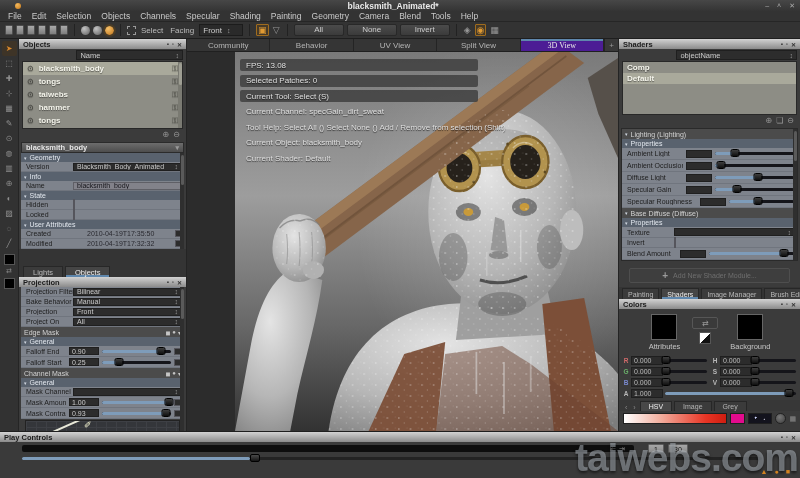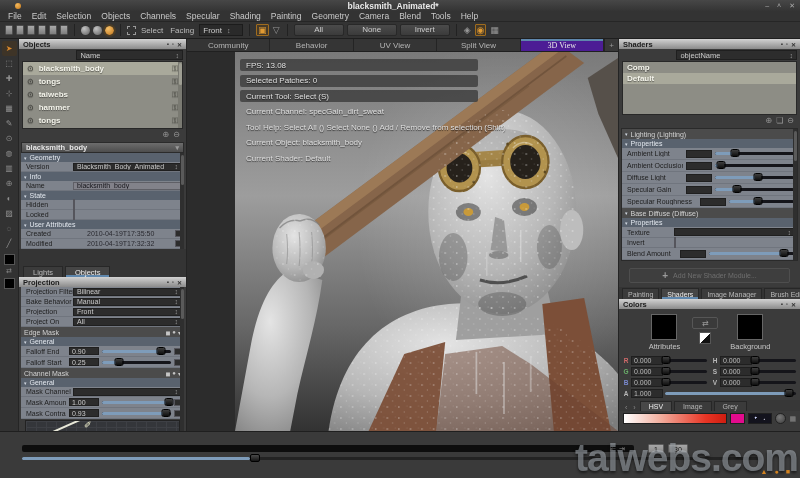--- a/index.html
+++ b/index.html
@@ -774,20 +774,28 @@
       <span class="grad-bar"></span>
       <span class="mag-swatch" style="background:#e30b8d;"></span>
       <span class="dark-swatch"></span>
       <span class="circle-btn"></span>
       <span class="tiny-icon">▦</span>
     </div>
   </div>
 </div>
 
 <div class="bottom">
+  <div class="panel-header">
+    <span>Play Controls</span>
+    <span class="ph-icons">
+        <span>▪</span>
+        <span>▫</span>
+        <span>✕</span>
+      </span>
+  </div>
   <div class="ruler"></div>
   <div class="frame-icons">
     <span>⇤</span>
     <span>⇥</span>
   </div>
   <span class="fbtn" style="left:648px;width:16px;">1</span>
   <span class="fbtn" style="left:668px;width:20px;">30</span>
   <div class="timeline">
     <span class="tfill"></span>
     <span class="tknob"></span>

